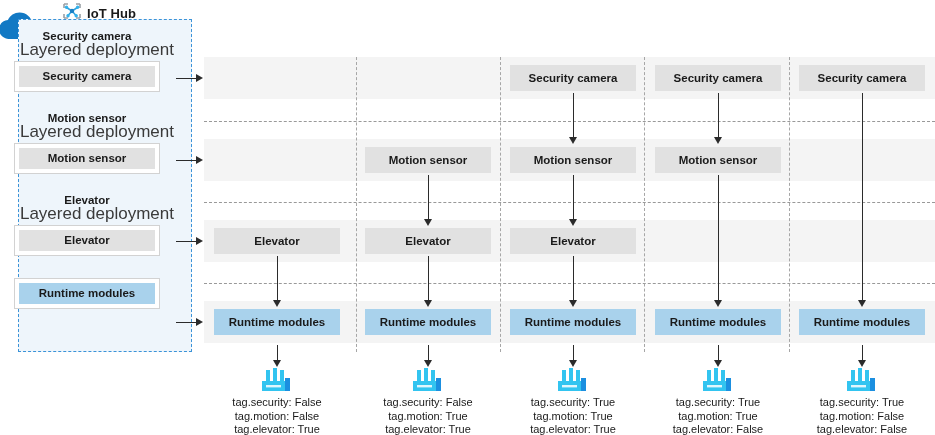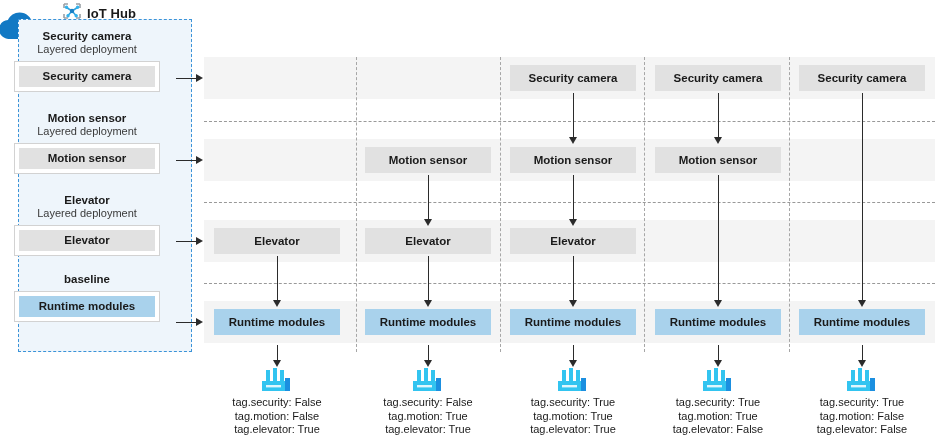--- a/index.html
+++ b/index.html
@@ -12,21 +12,21 @@
   
   .hub-title{position:absolute;left:62px;top:2px;display:flex;align-items:center;gap:5px;}
   .hub-title .label{font-size:13px;font-weight:bold;color:#1a1a1a;letter-spacing:.1px;}
 
   
   .hub-panel{position:absolute;left:18px;top:19px;width:174px;height:333px;
              background:#eef5fb;border:1.6px dashed #3b93d8;box-sizing:border-box;}
 
   .group{position:absolute;left:0;width:174px;text-align:center;}
   .group .g-title{font-size:11.5px;font-weight:bold;line-height:13px;color:#1a1a1a;}
-  .group .g-sub{font-size:11px;font-weight:normal;line-height:13px;color:#3a3a3a;}
+  .group .g-sub{font-size:17px;font-weight:normal;line-height:13px;color:#3a3a3a;text-align:right;}
   .group .outer{margin:5px 14px 0 14px;background:#ffffff;border:1px solid #d2d2d2;
                 padding:4px;box-sizing:border-box;}
   .group .inner{background:#e1e1e1;height:21px;line-height:21px;font-size:11.5px;
                 font-weight:bold;color:#1a1a1a;text-align:center;}
   .group.baseline .inner{background:#a9d2ec;}
 
   
   .grid{position:absolute;left:204px;top:0;width:731px;height:435px;}
   .band{position:absolute;left:0;width:731px;background:#f4f4f4;}
   .hdash{position:absolute;left:0;width:731px;height:0;border-top:1.3px dashed #999999;}
@@ -98,21 +98,20 @@
 
 <div class="group" id="grp2" style="top:194px;">
   <div class="g-title">Elevator</div>
   <div class="g-sub">Layered deployment</div>
   <div class="outer">
     <div class="inner">Elevator</div>
   </div>
 </div>
 
 <div class="group baseline" id="grp3" style="top:273px;">
-  <div class="g-title">baseline</div>
   <div class="outer">
     <div class="inner">Runtime modules</div>
   </div>
 </div>
 
 <div class="grid">
 
   <div class="band" style="top:57px;height:42px;"></div>
   <div class="band" style="top:139px;height:42px;"></div>
   <div class="band" style="top:220px;height:42px;"></div>

